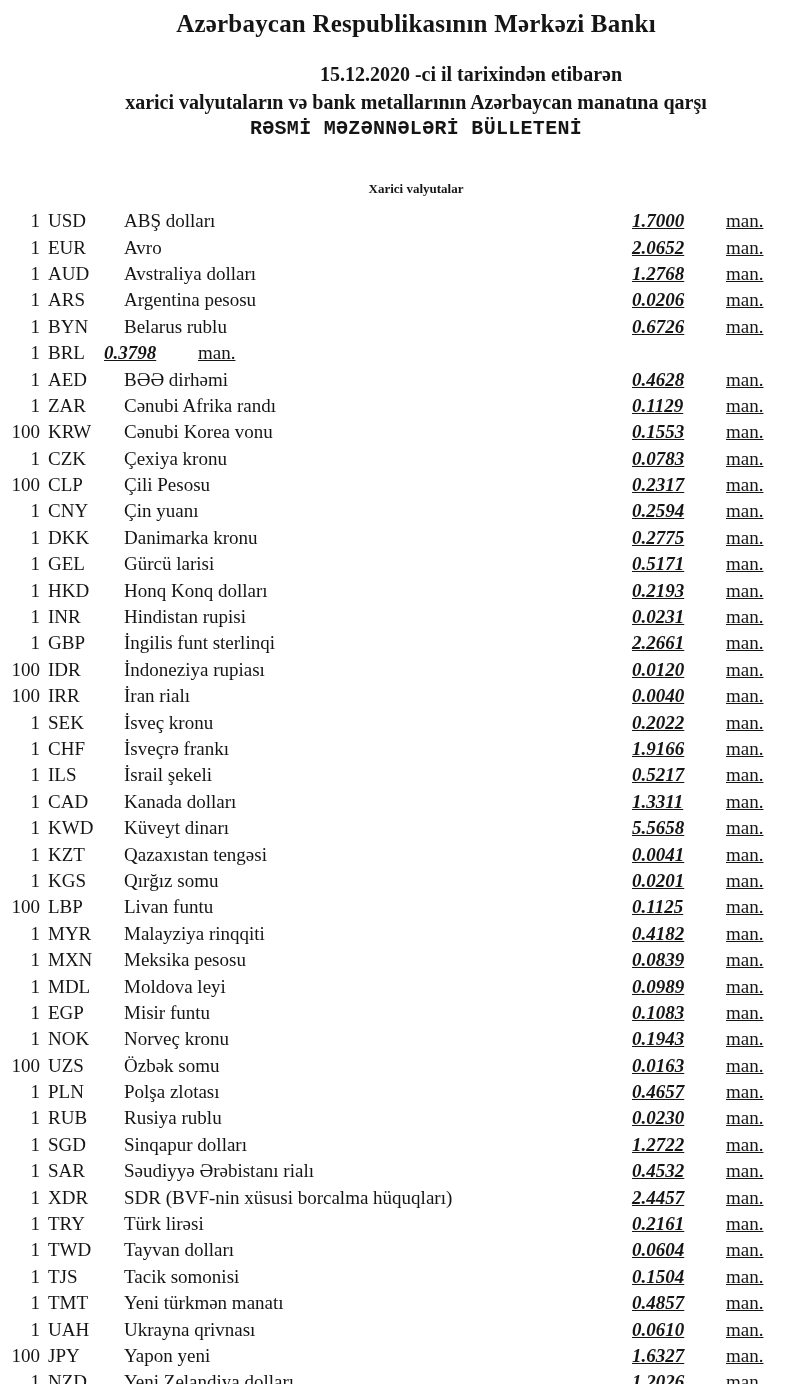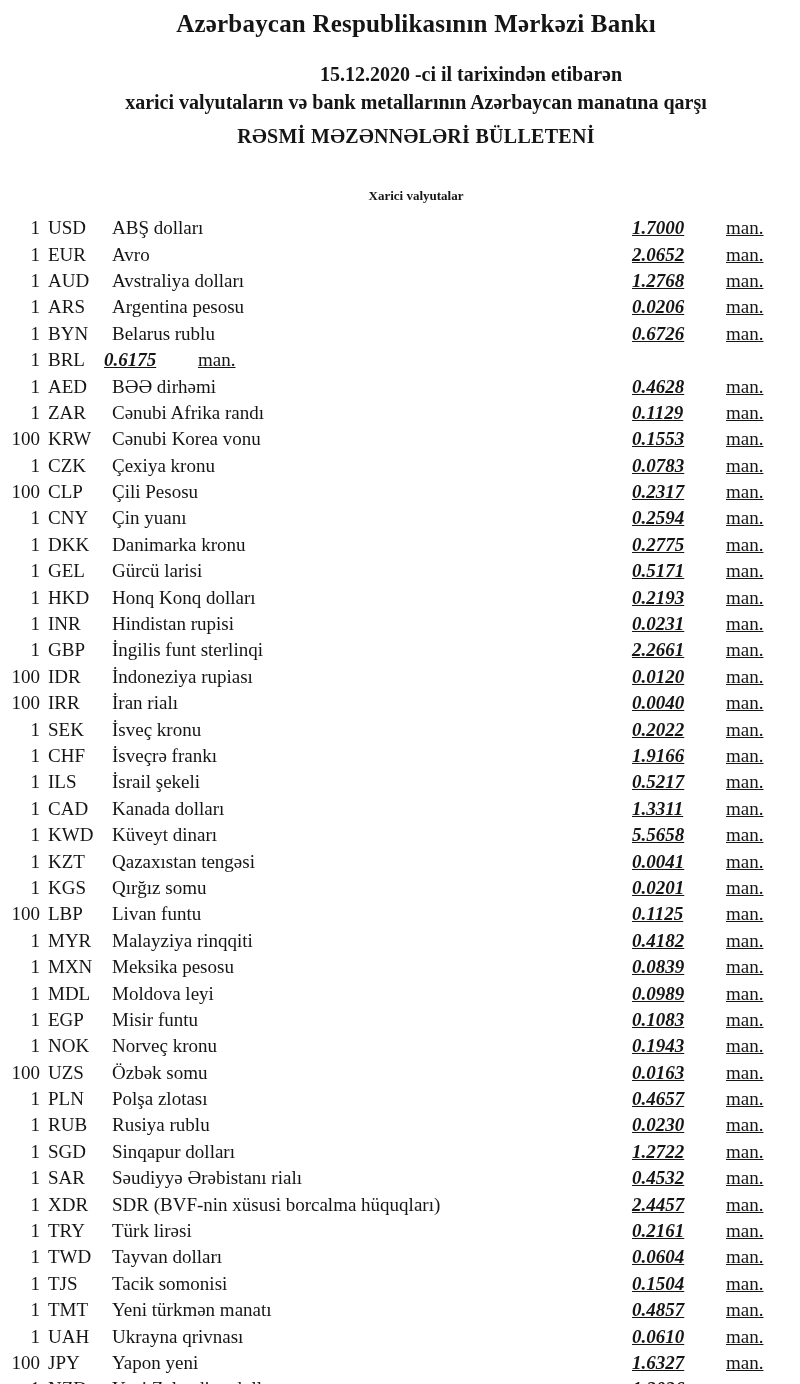--- a/index.html
+++ b/index.html
@@ -30,22 +30,23 @@
     line-height: 22px;
   }
   .sub-date {
     margin-top: 26px;
     padding-left: 110px; 
   }
   .sub-scope {
     margin-top: 6px;
   }
   .sub-bulletin {
-    margin-top: 12px;
+    margin-top: 5px;
     letter-spacing: 0.3px;
+    font-family: Liberation Mono, monospace;
   }
   .section-title {
     margin-top: 38px;
     font-size: 13px;
     line-height: 22px;
     font-weight: bold;
   }
   .rates-table {
     margin-top: 8px;
   }
@@ -62,21 +63,21 @@
     width: 40px;
     text-align: right;
   }
   .code {
     flex: none;
     width: 56px;
     margin-left: 8px;
   }
   .name {
     flex: 1;
-    margin-left: 8px;
+    margin-left: 20px;
     overflow: hidden;
   }
   .rate {
     flex: none;
     min-width: 80px;
     text-align: left;
     font-weight: bold;
     font-style: italic;
     text-decoration: underline;
   }
@@ -131,21 +132,21 @@
     <div class="row">
       <span class="nominal">1</span>
       <span class="code">BYN</span>
       <span class="name">Belarus rublu</span>
       <span class="rate">0.6726</span>
       <span class="unit">man.</span>
     </div>
     <div class="row">
       <span class="nominal">1</span>
       <span class="code">BRL</span>
-      <span class="rate">0.6175</span>
+      <span class="rate">0.3798</span>
       <span class="unit">man.</span>
     </div>
     <div class="row">
       <span class="nominal">1</span>
       <span class="code">AED</span>
       <span class="name">BƏƏ dirhəmi</span>
       <span class="rate">0.4628</span>
       <span class="unit">man.</span>
     </div>
     <div class="row">

